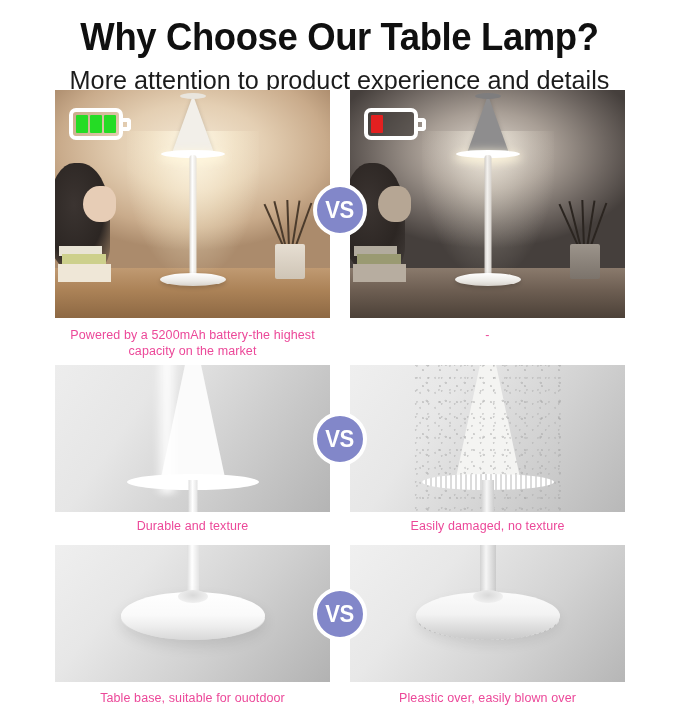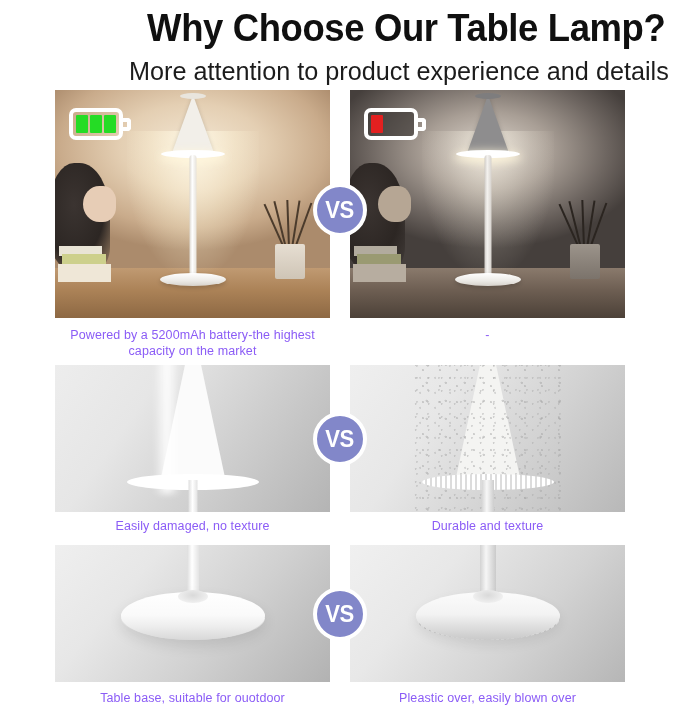--- a/index.html
+++ b/index.html
@@ -16,22 +16,22 @@
   .page {
     position: relative;
     width: 679px;
     height: 709px;
     background: #ffffff;
   }
 
   
   .header {
     width: 679px;
-    padding-top: 7px;
-    text-align: right;
+    padding-top: 16px;
+    text-align: center;
   }
   .main-title {
     font-family: "Liberation Sans", sans-serif;
     font-weight: 700;
     font-size: 38px;
     line-height: 42px;
     letter-spacing: -0.4px;
     color: #101010;
     transform: scaleX(0.96);
   }
@@ -72,21 +72,21 @@
     display: flex;
     justify-content: space-between;
     width: 570px;
   }
   .caption {
     width: 275px;
     text-align: center;
     font-family: "Liberation Sans", sans-serif;
     font-size: 12.5px;
     line-height: 16px;
-    color: #8b5cf6;
+    color: #ec4899;
     letter-spacing: 0.1px;
   }
   .row1 .captions { padding-top: 9px; height: 47px; }
   .row2 .captions { padding-top: 6px; height: 33px; }
   .row3 .captions { padding-top: 8px; height: 27px; }
 
   
   .vs-badge {
     position: absolute;
     left: 50%;
@@ -471,22 +471,22 @@
             <div class="big-stem rough"></div>
           </div>
         </div>
 
         <div class="vs-badge">
           <span>VS</span>
         </div>
       </div>
 
       <div class="captions">
+        <div class="caption">Durable and texture</div>
         <div class="caption">Easily damaged, no texture</div>
-        <div class="caption">Durable and texture</div>
       </div>
     </div>
 
     <div class="row row3">
       <div class="row-images">
 
         <div class="panel">
           <div class="base-scene metal">
             <div class="pole"></div>
             <div class="disc-edge"></div>

